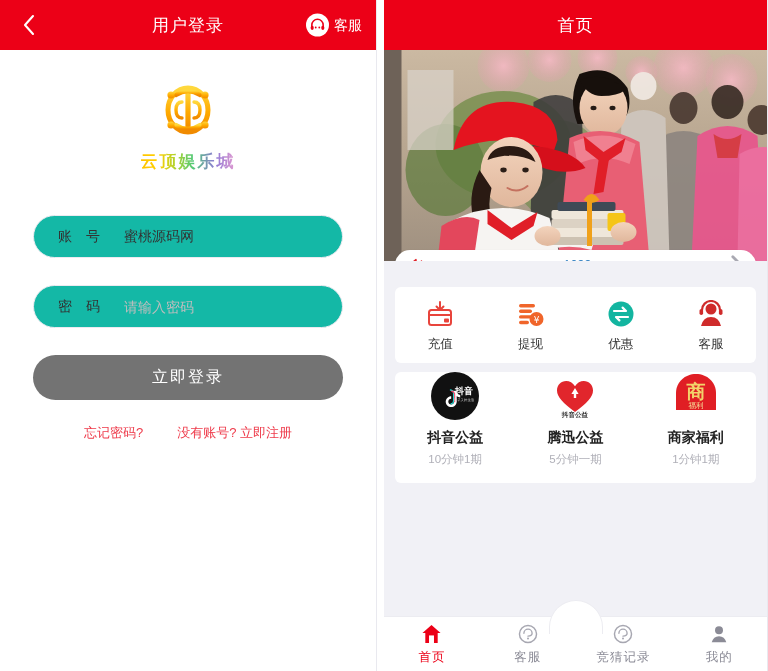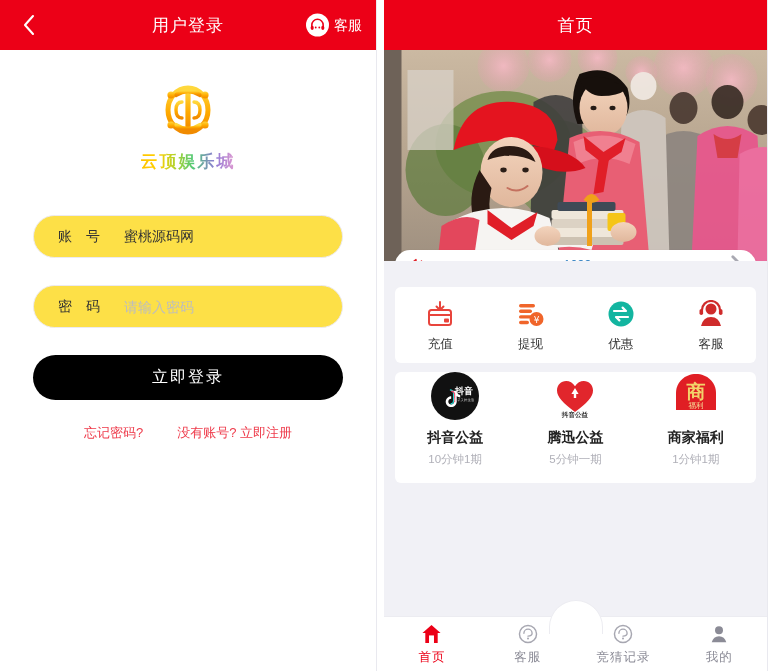--- a/index.html
+++ b/index.html
@@ -84,21 +84,21 @@
   }
 
   .form { margin-top: 42px; padding: 0 33px; }
   .field {
     height: 43px;
     border: 1px solid #eceaf0;
     border-radius: 24px;
     display: flex;
     align-items: center;
     padding: 0 24px;
-    background: #fde047;
+    background: #14b8a6;
     margin-bottom: 27px;
     justify-content: center;
   }
   .field-label {
     font-size: 14px;
     color: #333333;
     letter-spacing: 5px;
     width: 58px;
     flex: none;
   }
@@ -113,21 +113,21 @@
   }
   .field-input::placeholder { color: #bdbdbd; }
 
   .btn-login {
     display: block;
     width: 100%;
     height: 45px;
     margin-top: 8px;
     border: 0;
     border-radius: 24px;
-    background: #000000;
+    background: #737373;
     color: #ffffff;
     font-size: 16px;
     letter-spacing: 2px;
     cursor: pointer;
     font-family: "Liberation Sans", "DejaVu Sans", sans-serif;
   }
 
   .links {
     margin-top: 24px;
     display: flex;

